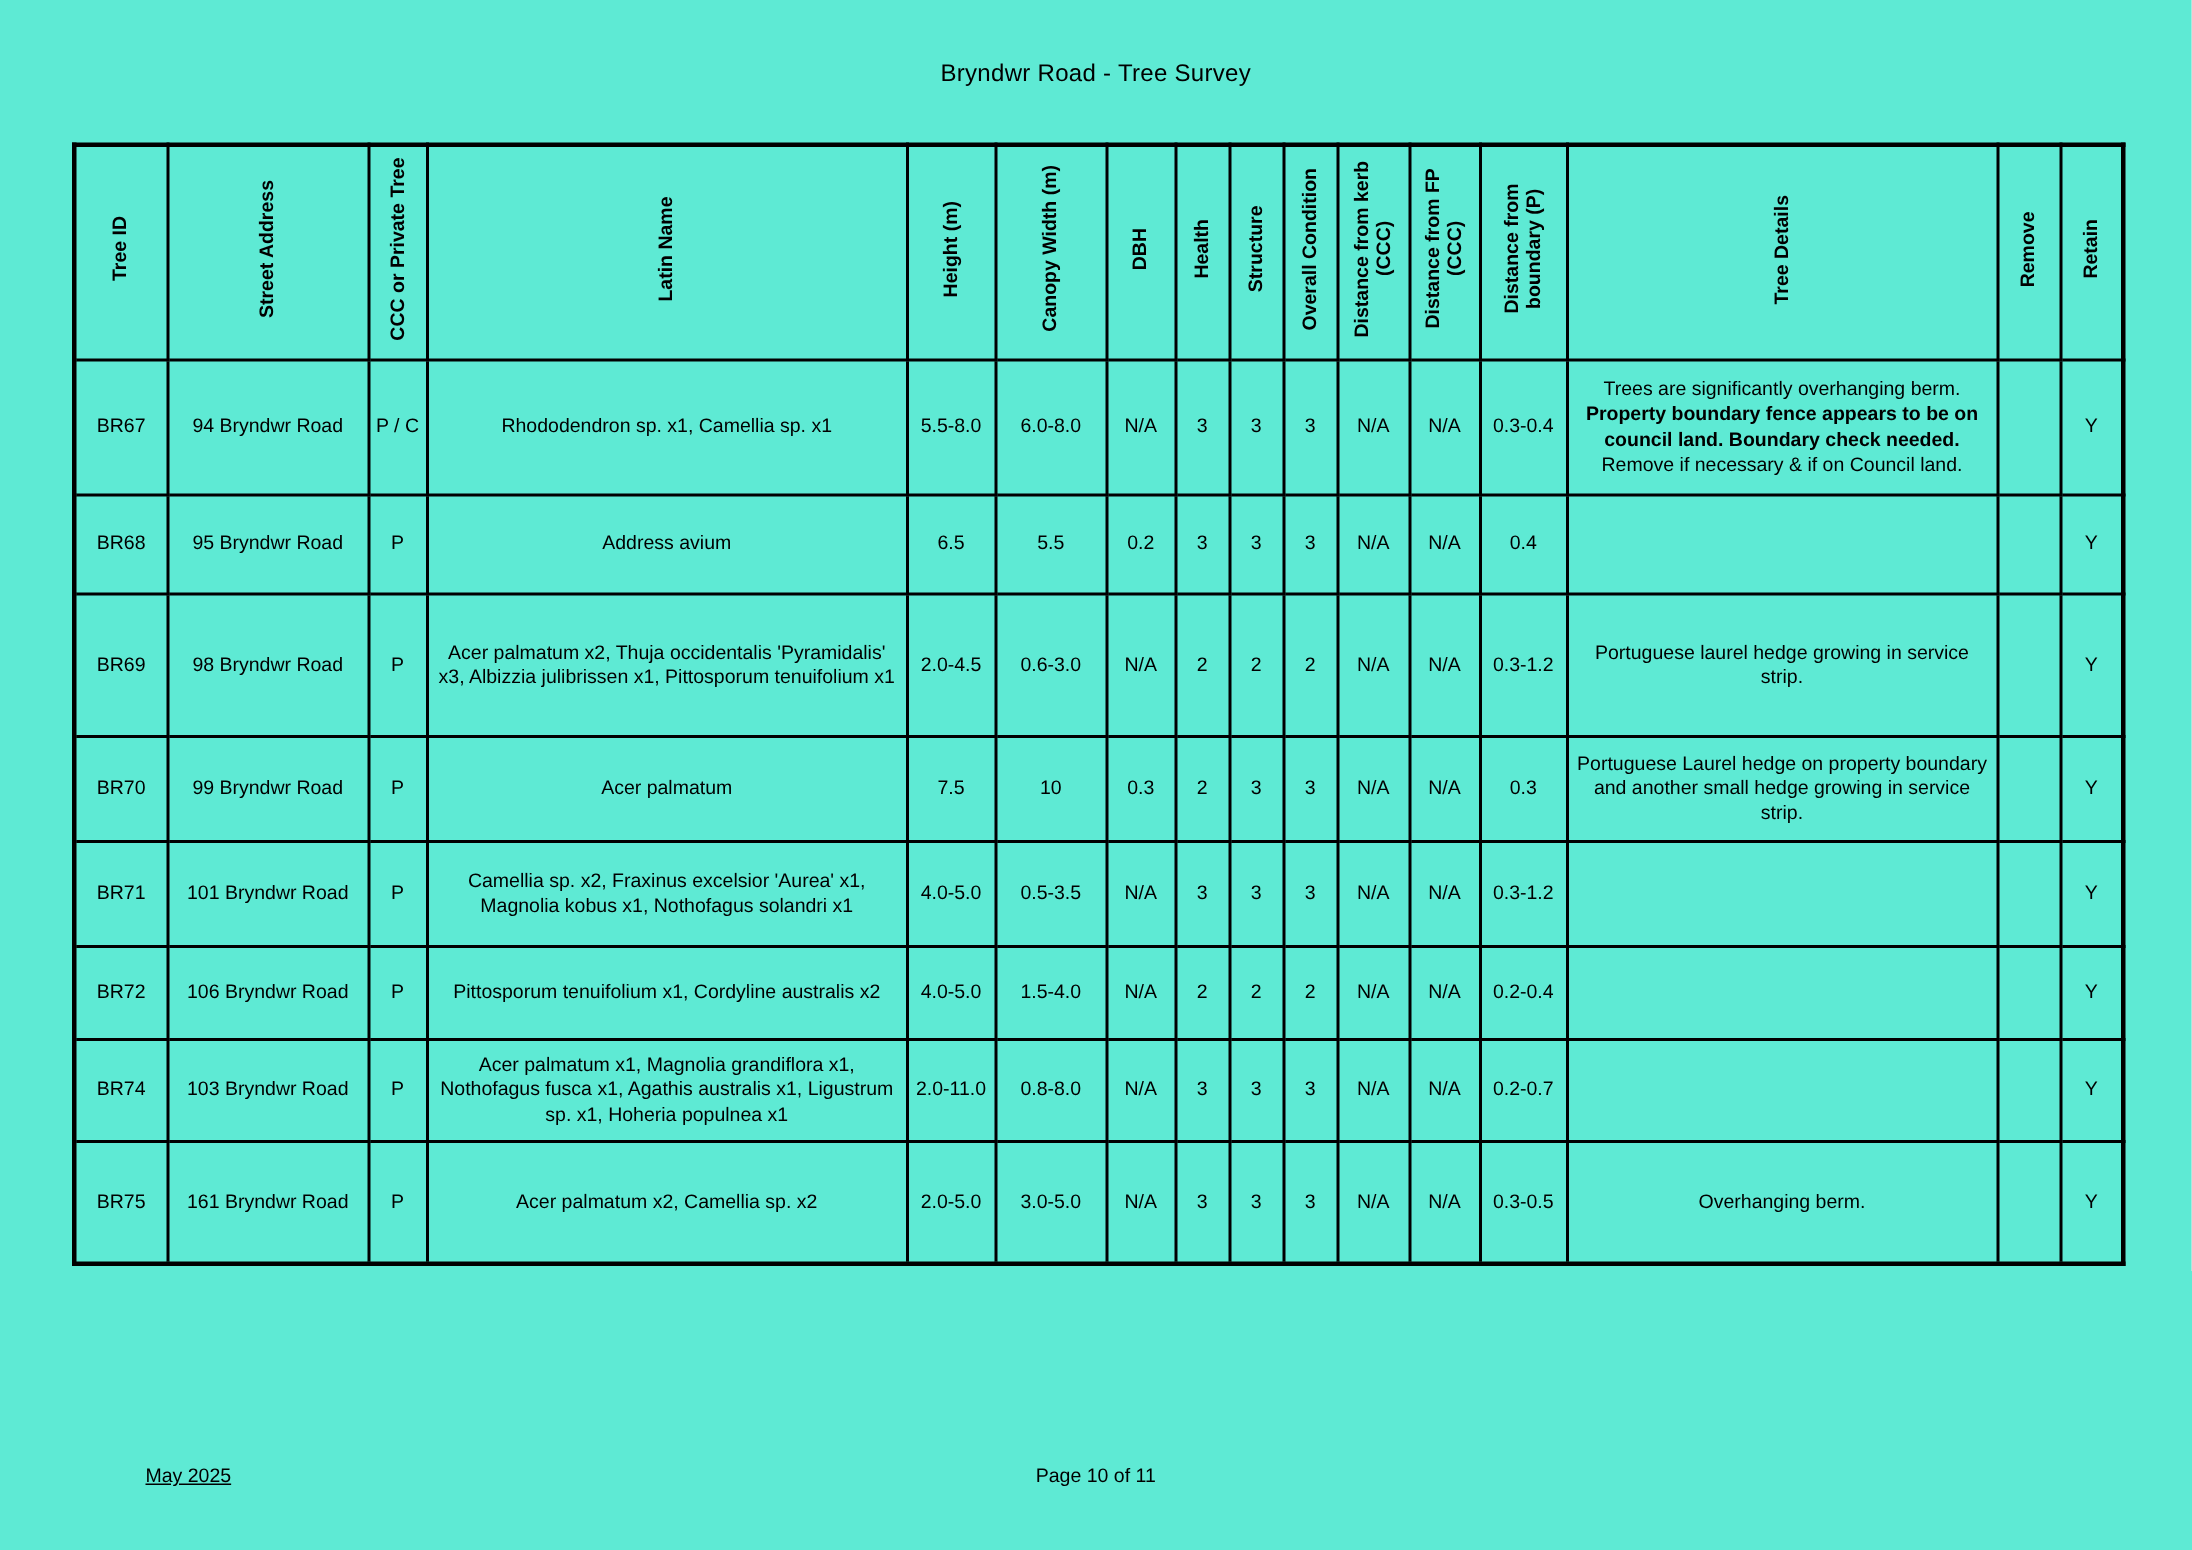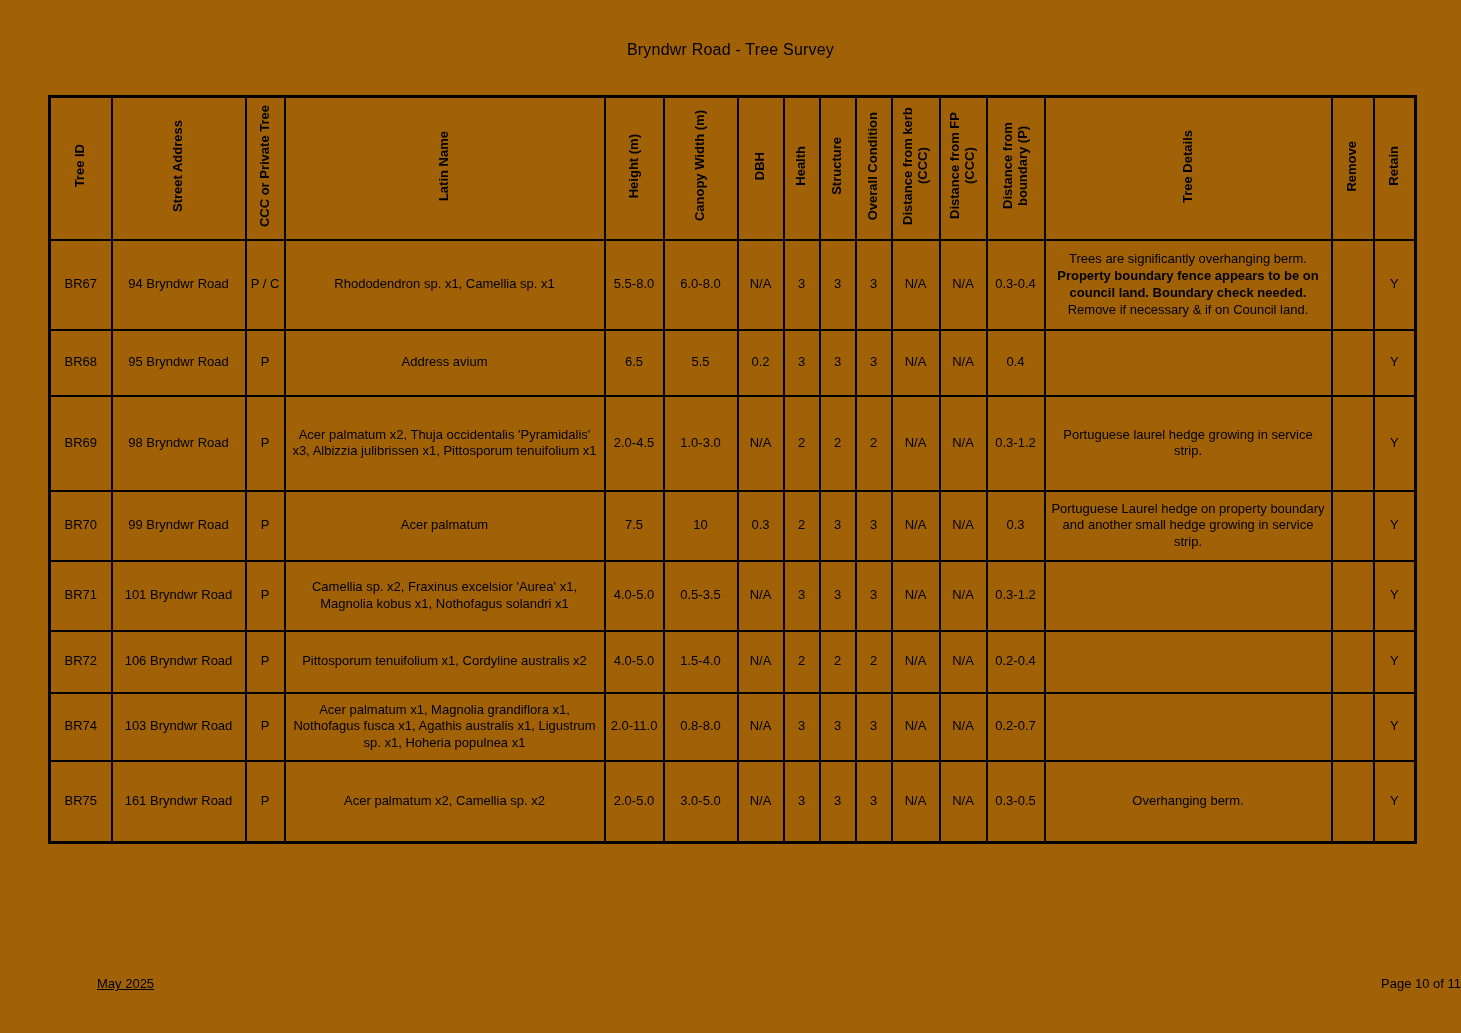--- a/index.html
+++ b/index.html
@@ -1,20 +1,20 @@
 <!DOCTYPE html>
 <html><head>
 <meta charset="utf-8">
 <style>
   html, body { margin: 0; padding: 0; background: #e8e8e8; }
   .page {
     position: relative;
     width: 1461px;
     height: 1033px;
-    background: #a16207;
+    background: #5eead4;
     font-family: "Liberation Sans", sans-serif;
     color: #000;
     overflow: hidden;
   }
   .doc-title {
     position: absolute;
     top: 41px;
     left: 0;
     width: 100%;
     text-align: center;
@@ -84,21 +84,21 @@
     left: 97px;
     top: 976px;
     font-size: 13px;
     text-decoration: underline;
   }
   .footer-page {
     position: absolute;
     left: 0;
     top: 976px;
     width: 100%;
-    text-align: right;
+    text-align: center;
     font-size: 13px;
   }
 </style>
 </head>
 <body>
 
 <div class="page">
   <div class="doc-title">Bryndwr Road - Tree Survey</div>
 
   <table class="survey">
@@ -176,21 +176,21 @@
           <td class="col-tree_details"></td>
           <td class="col-remove"></td>
           <td class="col-retain">Y</td>
         </tr>
         <tr>
           <td class="col-tree_id">BR69</td>
           <td class="col-street_address">98 Bryndwr Road</td>
           <td class="col-ccc_or_private">P</td>
           <td class="col-latin_name">Acer palmatum x2, Thuja occidentalis 'Pyramidalis' x3, Albizzia julibrissen x1, Pittosporum tenuifolium x1</td>
           <td class="col-height_m">2.0-4.5</td>
-          <td class="col-canopy_width_m">1.0-3.0</td>
+          <td class="col-canopy_width_m">0.6-3.0</td>
           <td class="col-dbh">N/A</td>
           <td class="col-health">2</td>
           <td class="col-structure">2</td>
           <td class="col-overall_condition">2</td>
           <td class="col-distance_from_kerb_ccc">N/A</td>
           <td class="col-distance_from_fp_ccc">N/A</td>
           <td class="col-distance_from_boundary_p">0.3-1.2</td>
           <td class="col-tree_details"><span>Portuguese laurel hedge growing in service strip.</span></td>
           <td class="col-remove"></td>
           <td class="col-retain">Y</td>

